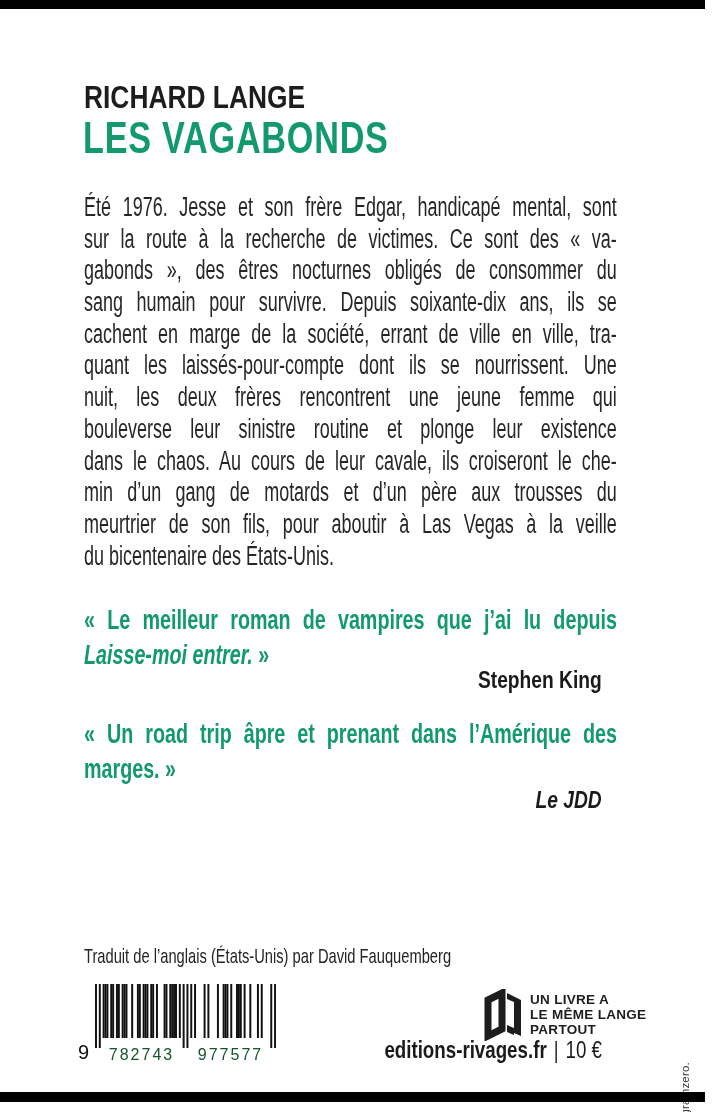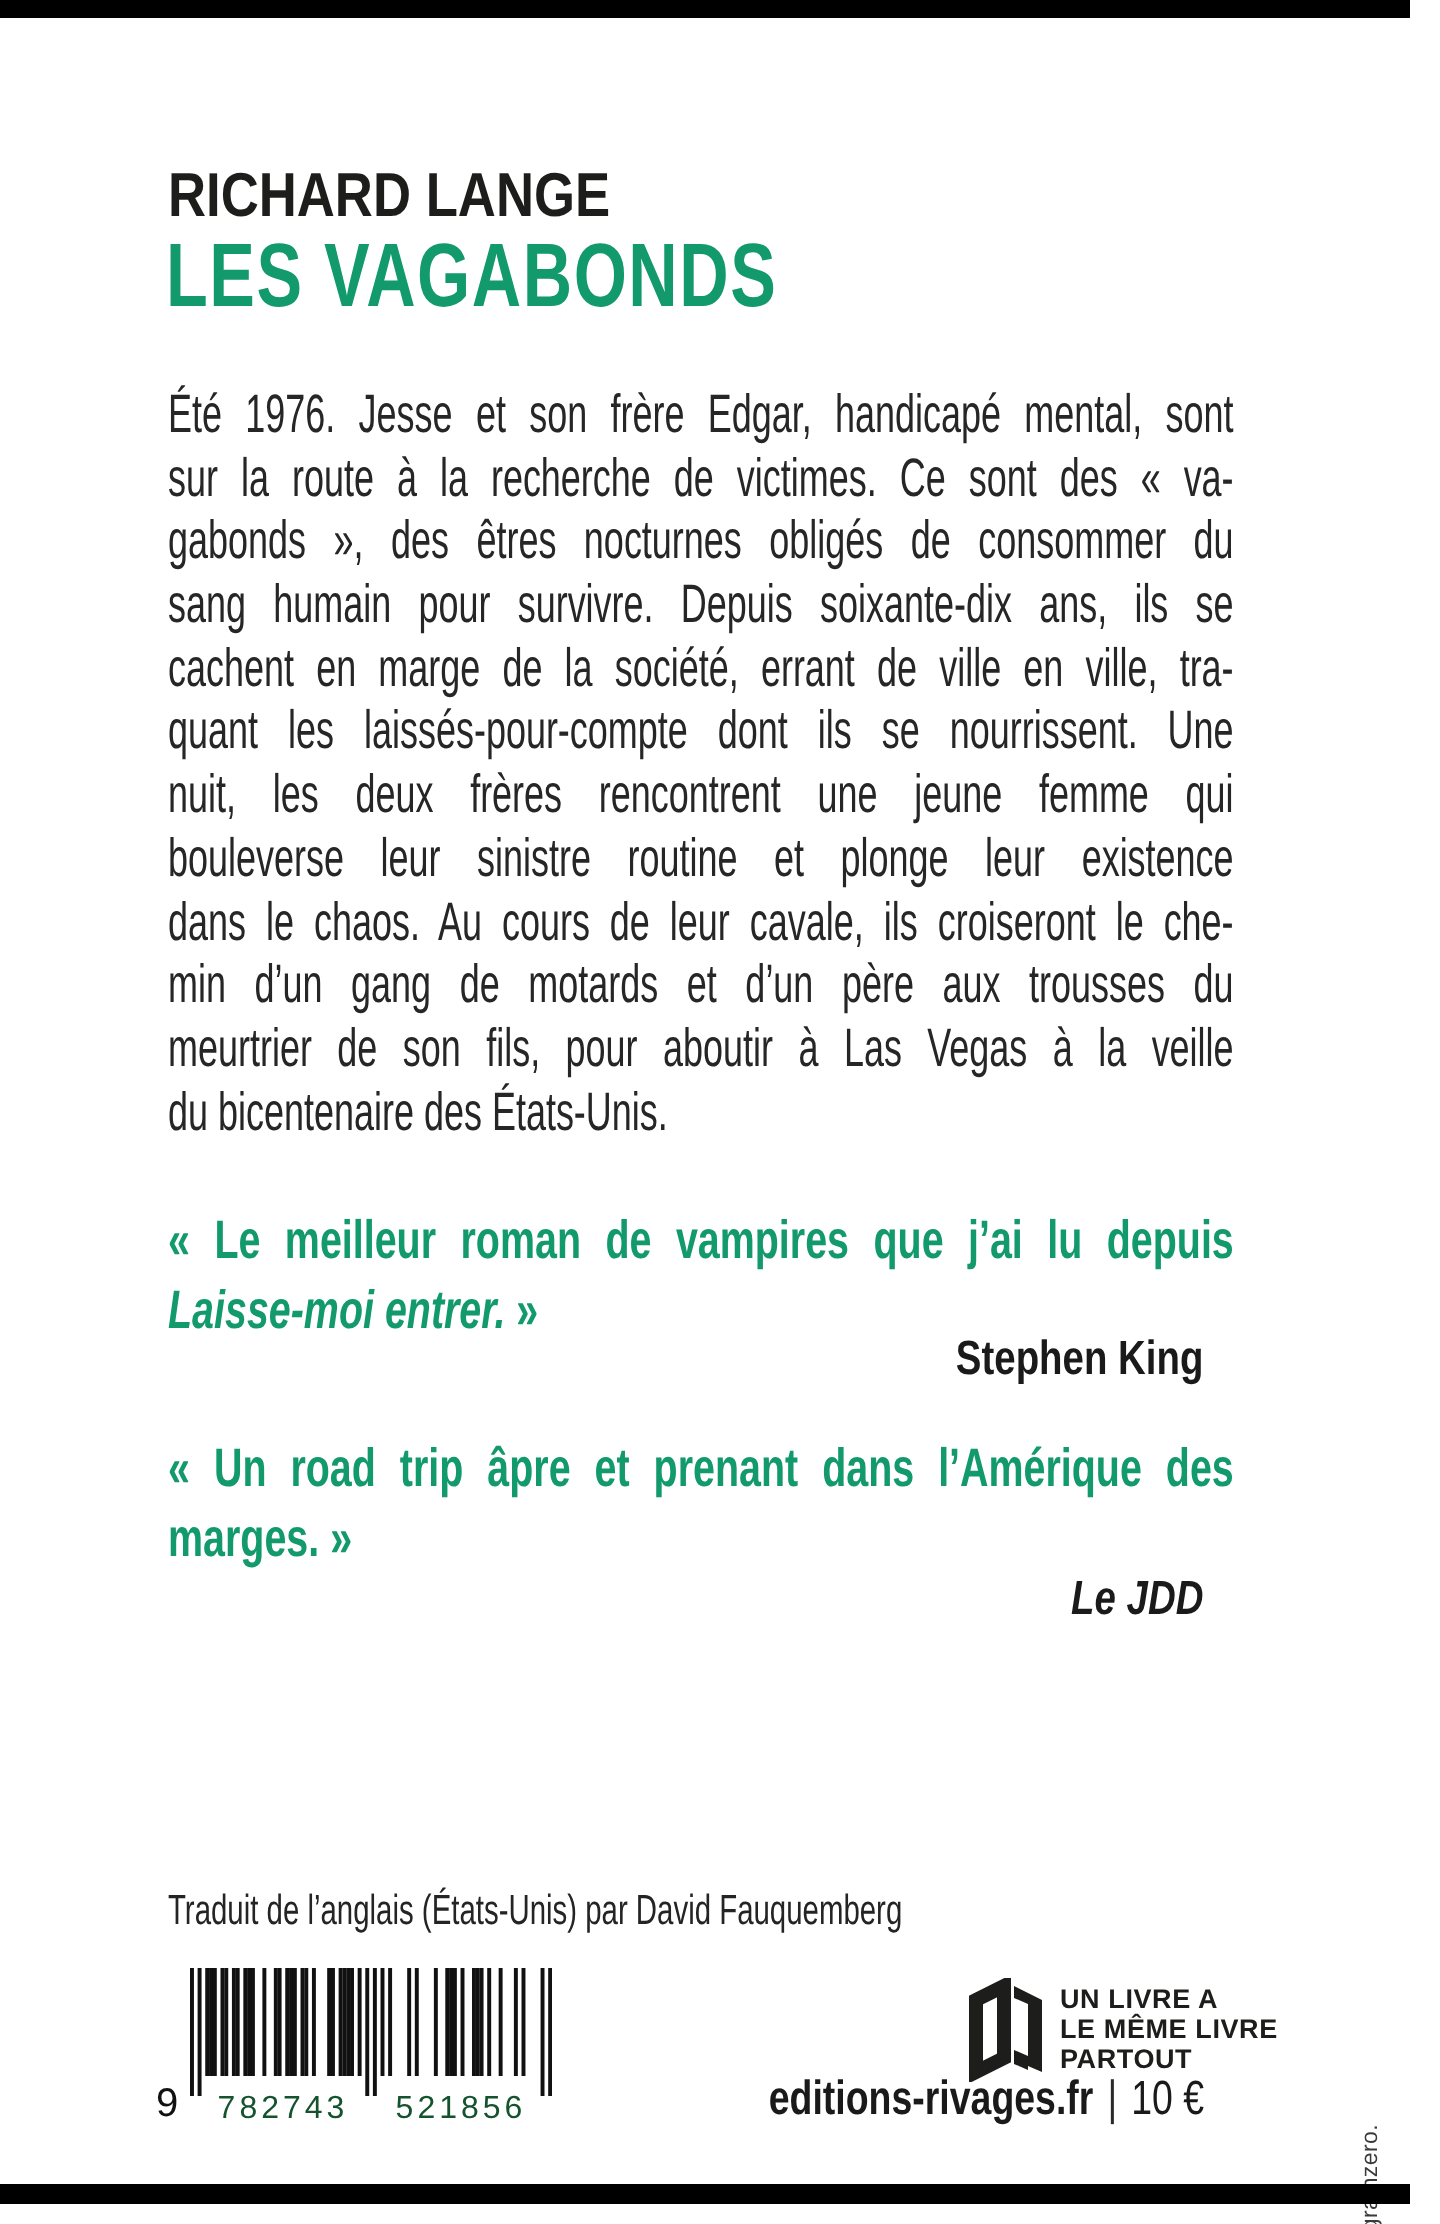--- a/index.html
+++ b/index.html
@@ -163,32 +163,32 @@
         <rect x="144.80" y="0" width="1.97" height="54"></rect>
         <rect x="148.61" y="0" width="1.97" height="54"></rect>
         <rect x="154.33" y="0" width="1.97" height="54"></rect>
         <rect x="161.95" y="0" width="1.97" height="54"></rect>
         <rect x="165.76" y="0" width="1.97" height="54"></rect>
         <rect x="175.28" y="0" width="1.97" height="64"></rect>
         <rect x="179.09" y="0" width="1.97" height="64"></rect>
       </svg>
     <div class="bc-prefix">9</div>
     <div class="bc-digits bc-left">782743</div>
-    <div class="bc-digits bc-right">521856</div>
+    <div class="bc-digits bc-right">977577</div>
   </div>
 
   <div class="pricelogo">
     <svg class="icon" width="42" height="52" viewBox="0 0 42 52">
       <path d="M5 11 L19 4 L19 40 L5 47 Z" fill="#ffffff" stroke="#1d1d1b" stroke-width="7" stroke-linejoin="miter"></path>
       <path d="M24 4 L38 11 L38 47 L31 44 L31 13 L24 10 Z" fill="#1d1d1b"></path>
       <path d="M24 36 L31 39 L31 46 L24 43 Z" fill="#1d1d1b"></path>
     </svg>
     <div class="txt">
       <div>UN LIVRE A</div>
-      <div>LE MÊME LIVRE</div>
+      <div>LE MÊME LANGE</div>
       <div>PARTOUT</div>
     </div>
   </div>
 
   <div class="footerline">
     <span>editions-rivages.fr</span><span class="sep">|</span><span class="eur">10 €</span>
   </div>
 
   <div class="covercredit">En couverture : © programzero.</div>
 

